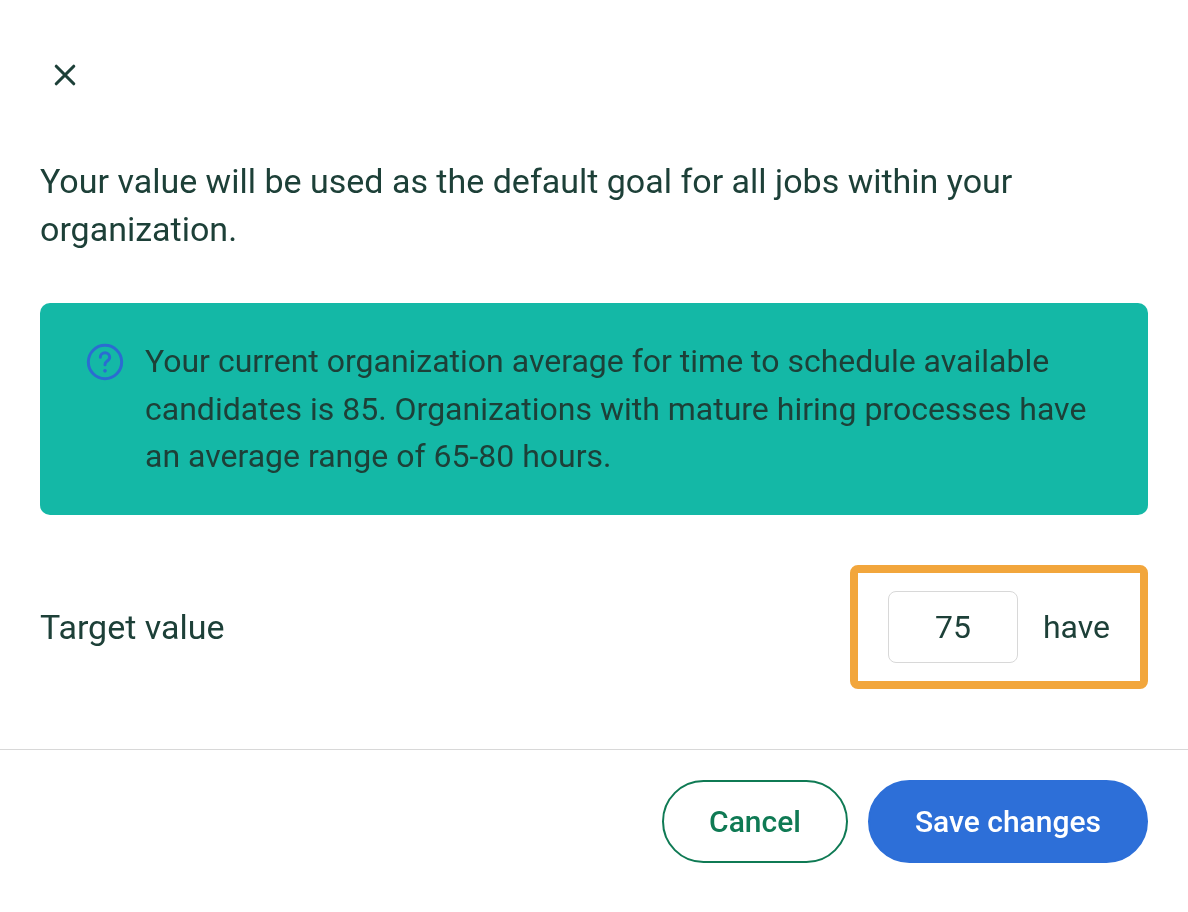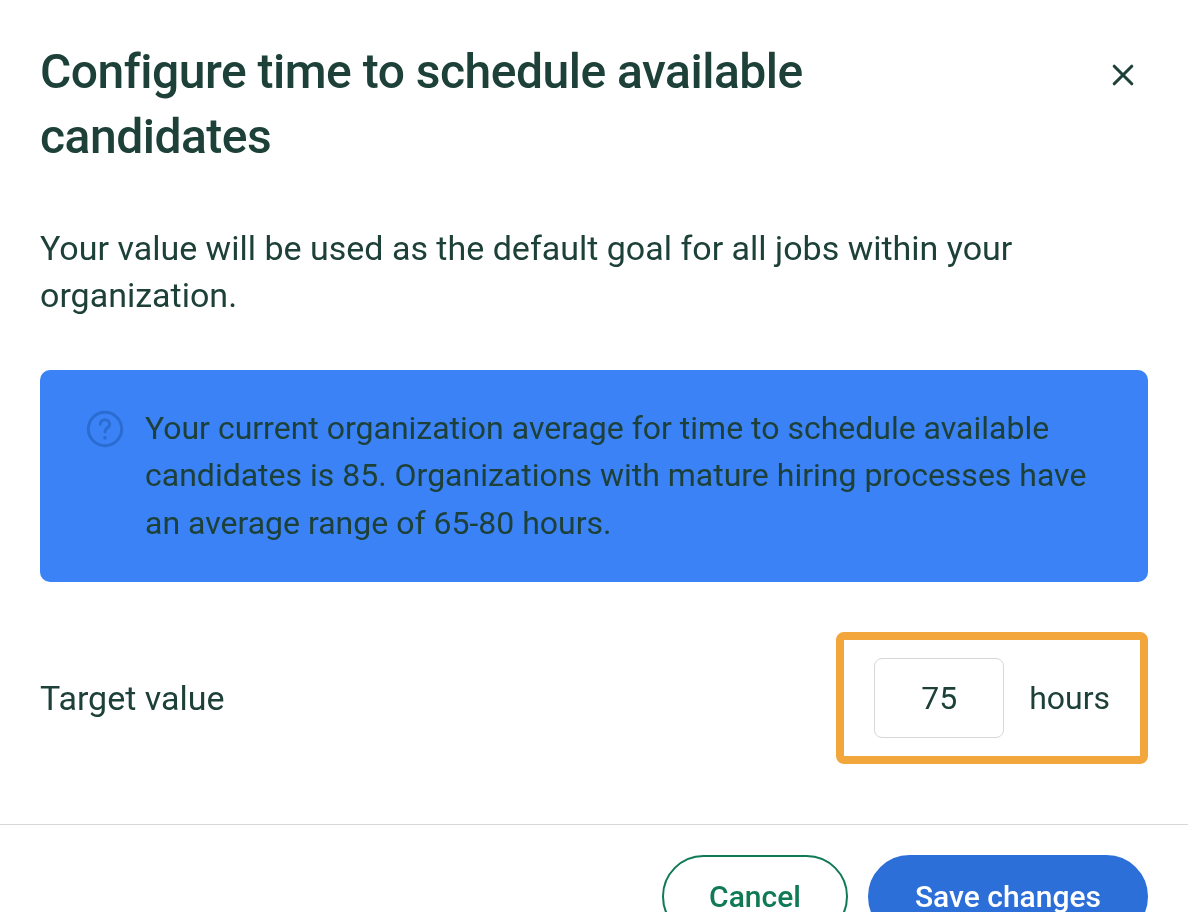--- a/index.html
+++ b/index.html
@@ -51,21 +51,21 @@
       margin-bottom: 10px;
     }
     .section-desc {
       font-size: 34px;
       font-weight: 400;
       color: #1d4038;
       line-height: 1.4;
       margin-bottom: 50px;
     }
     .info-box {
-      background: #3b82f6;
+      background: #14b8a6;
       border-radius: 10px;
       padding: 35px 45px 35px 45px;
       display: flex;
       align-items: flex-start;
       gap: 20px;
       margin-bottom: 50px;
     }
     .info-icon {
       flex-shrink: 0;
       width: 40px;
@@ -95,21 +95,21 @@
     .target-input-wrap {
       display: flex;
       align-items: center;
       gap: 25px;
       border: 8px solid #f2a63c;
       border-radius: 8px;
       padding: 18px 30px;
     }
     .target-input {
       width: 130px;
-      height: 80px;
+      height: 72px;
       border: 1px solid #d8d8d8;
       border-radius: 8px;
       font-size: 32px;
       text-align: center;
       color: #1d4038;
       font-family: inherit;
     }
     .unit-label {
       font-size: 32px;
       color: #1d4038;
@@ -142,21 +142,20 @@
       background: #2d6fd8;
       border: 2px solid #2d6fd8;
       color: #ffffff;
     }
   </style>
 </head>
 <body>
 
 <div class="modal">
   <div class="header">
-    <h1 class="title">Configure time to schedule available candidates</h1>
     <button class="close-btn" aria-label="Close">
       <span>
         <svg viewBox="0 0 24 24" fill="none">
           <path d="M5 5 L19 19 M19 5 L5 19" stroke-linecap="round"></path>
         </svg>
       </span>
     </button>
   </div>
 
   <div>
@@ -171,21 +170,21 @@
         <circle cx="12" cy="17.3" r="1.1" fill="#2b6cd1"></circle>
       </svg>
     </span>
     <div class="info-text">Your current organization average for time to schedule available candidates is 85. Organizations with mature hiring processes have an average range of 65-80 hours.</div>
   </div>
 
   <div class="target-row">
     <div class="target-label">Target value</div>
     <div class="target-input-wrap">
       <input type="text" class="target-input" value="75" style="">
-      <span class="unit-label">hours</span>
+      <span class="unit-label">have</span>
     </div>
   </div>
 </div>
 
 <hr class="divider">
 
 <div class="footer">
   <button class="btn btn-secondary">Cancel</button>
   <button class="btn btn-primary">Save changes</button>
 </div>

